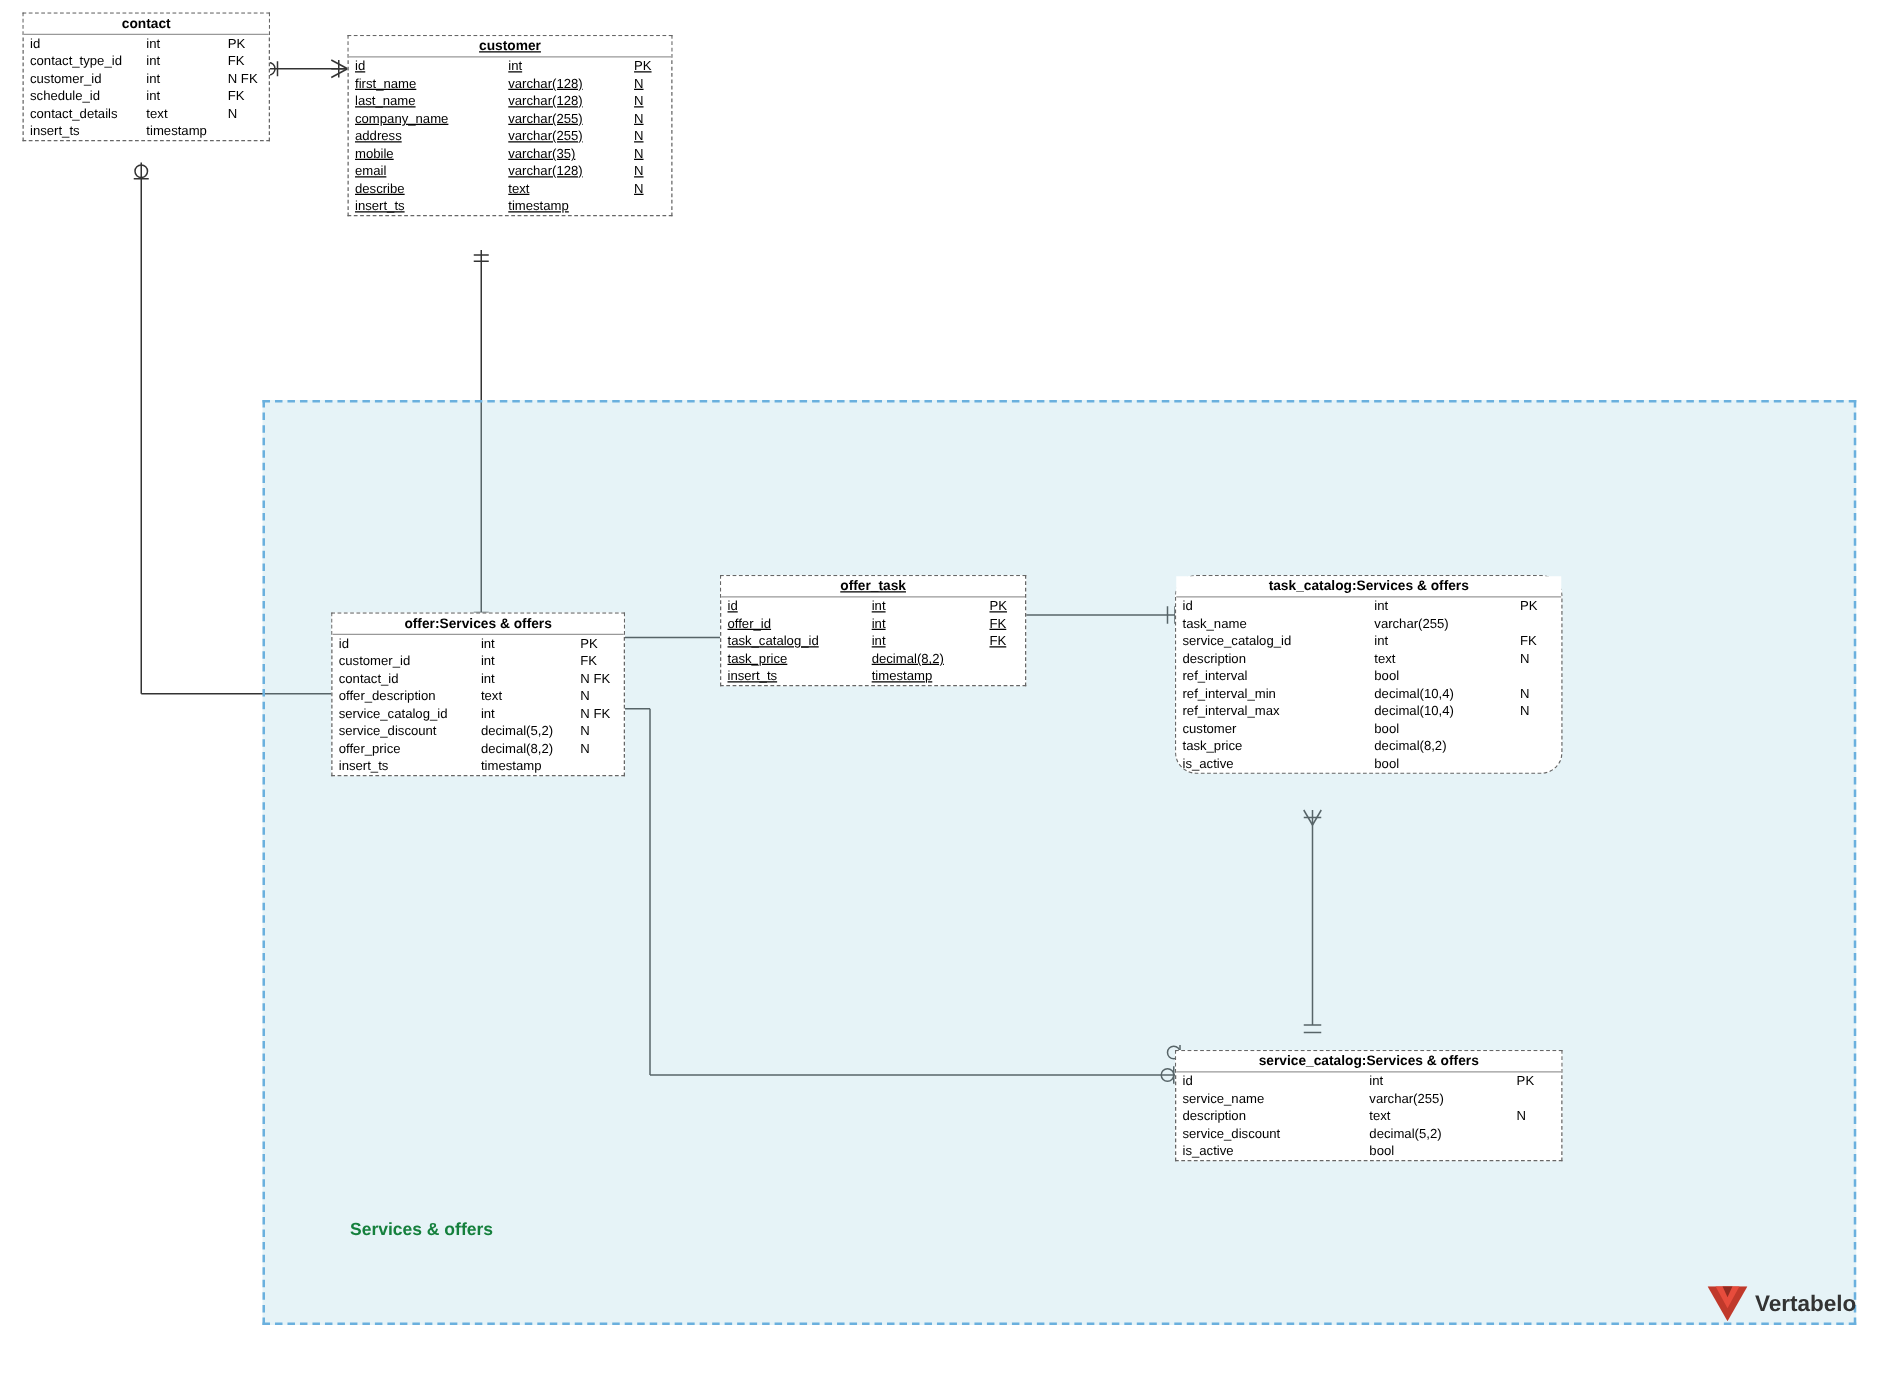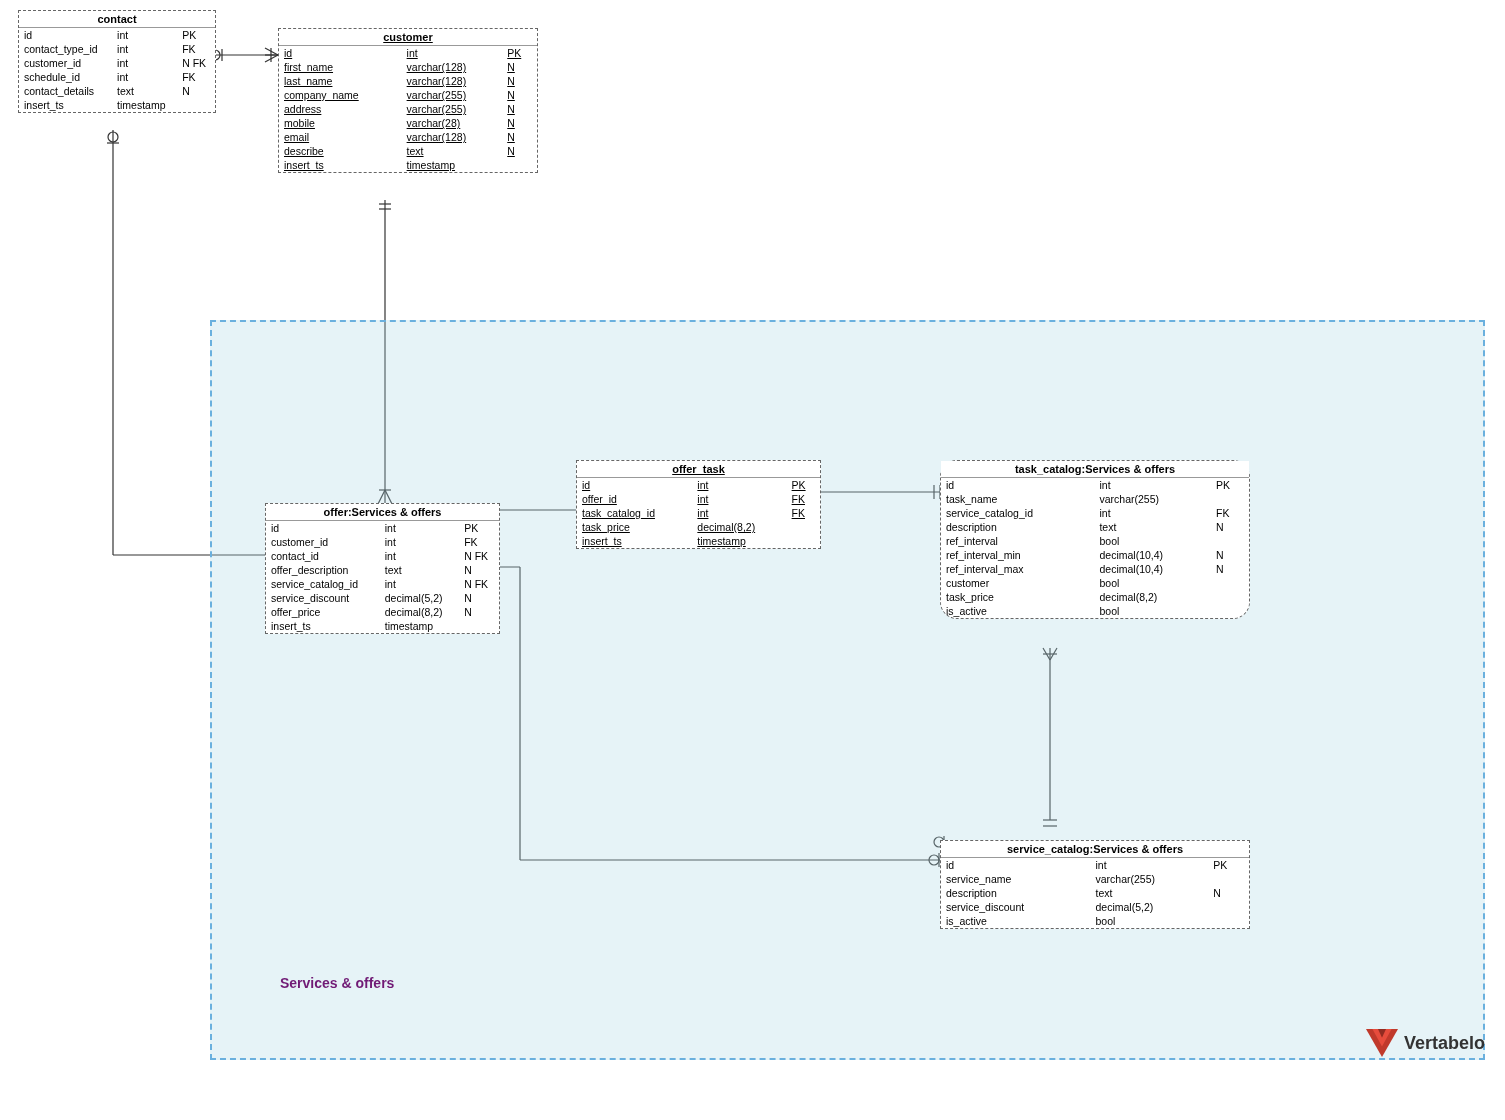--- a/index.html
+++ b/index.html
@@ -56,21 +56,21 @@
       position: absolute;
       border: 2px dashed #6ab0de;
       background: #d6eaf8;
       background: rgba(173, 216, 230, 0.35);
     }
 
     .services-label {
       position: absolute;
       font-weight: bold;
       font-size: 14px;
-      color: #701a75;
+      color: #15803d;
     }
 
     
     .connections-svg {
       position: absolute;
       top: 0;
       left: 0;
       width: 1505px;
       height: 1120px;
       pointer-events: none;
@@ -244,21 +244,21 @@
             <td>varchar(255)</td>
             <td>N</td>
       </tr>
       <tr>
         <td>address</td>
             <td>varchar(255)</td>
             <td>N</td>
       </tr>
       <tr>
         <td>mobile</td>
-            <td>varchar(28)</td>
+            <td>varchar(35)</td>
             <td>N</td>
       </tr>
       <tr>
         <td>email</td>
             <td>varchar(128)</td>
             <td>N</td>
       </tr>
       <tr>
         <td>describe</td>
             <td>text</td>
@@ -269,21 +269,21 @@
             <td>timestamp</td>
             <td></td>
       </tr>
     </tbody>
       </table>
   </div>
 
   <div class="services-container" style="left: 210px; top: 320px; width: 1275px; height: 740px; background: rgba(173,216,230,0.3);">
   </div>
 
-  <div class="db-table" style="left: 265px; top: 490px; width: 235px; margin-top: 13px;">
+  <div class="db-table" style="left: 265px; top: 490px; width: 235px;">
     <div class="table-header">offer:Services &amp; offers</div>
     <table>
       <tbody>
           <tr>
         <td>id</td>
             <td>int</td>
             <td>PK</td>
       </tr>
       <tr>
         <td>customer_id</td>

